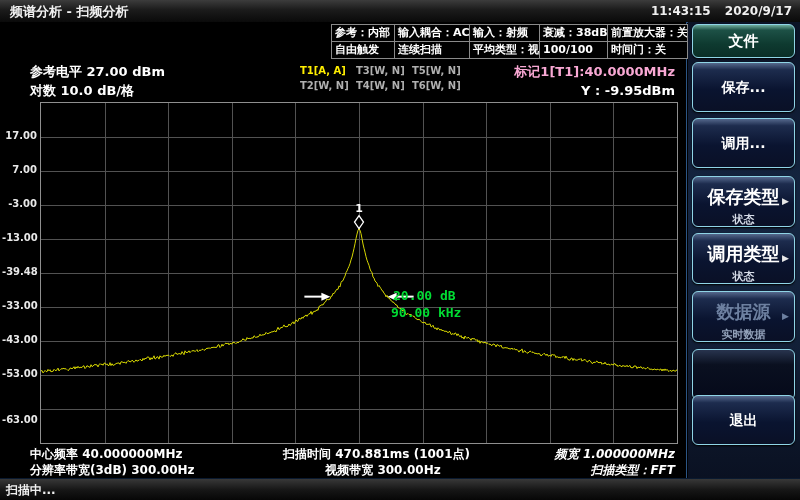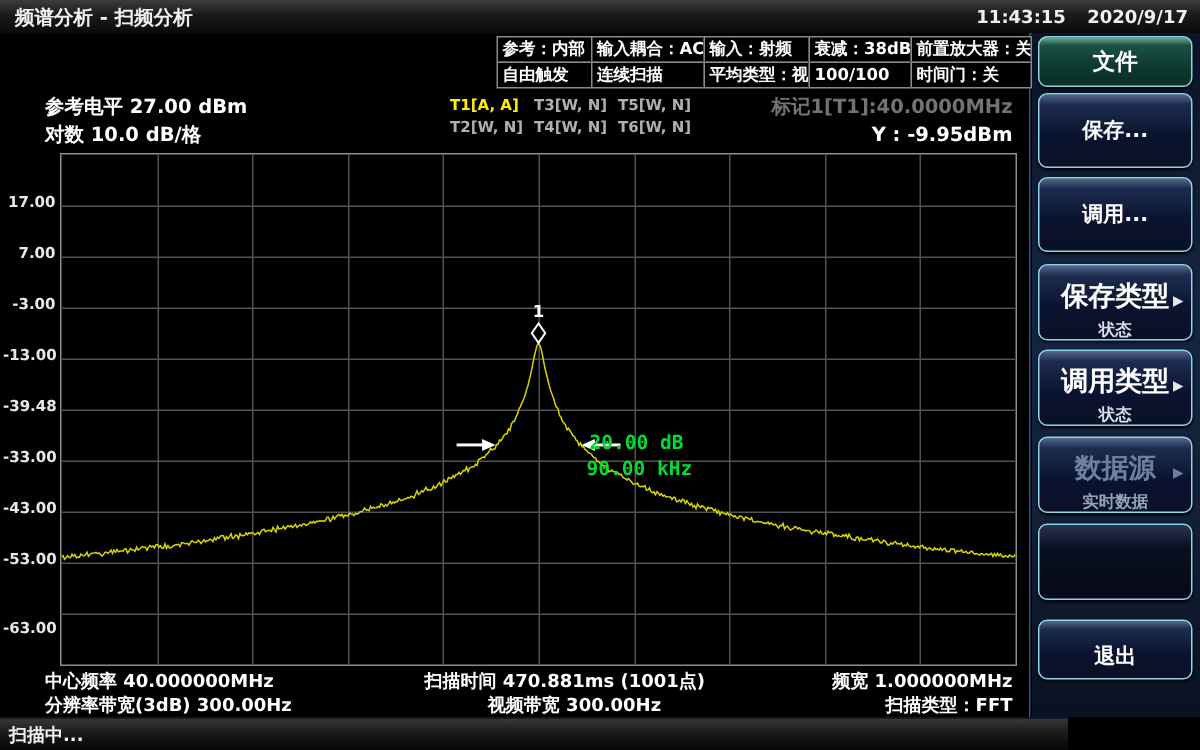--- a/index.html
+++ b/index.html
@@ -22,55 +22,55 @@
          font-size:11px;font-weight:bold;line-height:15px;padding-left:3px;
          white-space:nowrap;overflow:hidden;background:#000;}
   
   .inforow{position:absolute;left:0;top:40px;width:687px;height:40px;}
   .refblock{position:absolute;left:30px;top:0;color:#fff;font-size:13px;font-weight:bold;line-height:19px;}
   .tracesblock{position:absolute;left:300px;top:3px;display:grid;
                grid-auto-flow:column;grid-template-rows:15px 15px;grid-template-columns:repeat(3,56px);}
   .trace-tag{font-size:10px;font-weight:bold;color:#b0b0b0;white-space:nowrap;}
   .trace-tag.active{color:#ffee00;}
   .markerblock{position:absolute;right:12px;top:0;text-align:right;font-size:13px;font-weight:bold;line-height:19px;}
-  .markerblock .m1{color:#737373;}
+  .markerblock .m1{color:#f9a8d4;}
   .markerblock .m2{color:#fff;}
   
   .chart{position:absolute;left:40px;top:80px;width:636px;height:340px;
          border:1px solid #8f8f8f;background:#000;}
   .ytick{position:absolute;left:-39px;width:35px;text-align:right;color:#e8e8e8;
          font-size:10px;font-weight:bold;}
   
   .bottominfo{position:absolute;left:0;top:424px;width:687px;height:32px;color:#fff;
               font-size:12px;font-weight:bold;line-height:16px;}
   .bi-left{position:absolute;left:30px;top:0;white-space:nowrap;}
   .bi-mid{position:absolute;left:283px;top:0;width:200px;white-space:nowrap;}
   .bi-mid .line2{text-align:center;}
-  .bi-right{position:absolute;right:12px;top:0;text-align:right;white-space:nowrap;}
+  .bi-right{position:absolute;right:12px;top:0;text-align:right;white-space:nowrap;font-style:italic;}
   
   .panel{position:absolute;left:688px;top:22px;width:112px;height:456px;
          background:linear-gradient(180deg,#0b1326 0%,#152642 40%,#122038 70%,#0a1122 100%);}
   .skey{position:absolute;left:4px;width:103px;box-sizing:border-box;border-radius:6px;
         border:1px solid #8fd4e6;color:#fff;text-align:center;cursor:pointer;
         background:linear-gradient(180deg,#55688c 0%,#1d2c4e 14%,#0a1430 55%,#0a1026 100%);
         box-shadow:0 1px 2px #000;}
   .skey .main{font-size:18px;font-weight:bold;}
   .skey .sub{font-size:11px;color:#d6dce8;margin-top:3px;font-weight:bold;}
   .skey .arrow{position:absolute;right:5px;top:50%;margin-top:-6px;font-size:9px;color:#e8e8e8;}
   .skey.header{background:linear-gradient(180deg,#6fae9e 0%,#1d5146 16%,#0e3a30 60%,#0a2e26 100%);
                line-height:32px;font-size:15px;font-weight:bold;}
   .skey.two{padding-top:8px;}
   .skey.single .main{line-height:48px;font-size:14px;}
   .skey.disabled{cursor:default;}
   .skey.disabled .main{color:#6d80a0;}
   .skey.disabled .sub{color:#93a2ba;}
   .skey.disabled .arrow{color:#6d80a0;}
   .skey.empty{background:linear-gradient(180deg,#28344e 0%,#0a1020 30%,#05091a 100%);}
   
-  .statusbar{position:absolute;left:0;top:478px;width:712px;height:22px;
+  .statusbar{position:absolute;left:0;top:478px;width:800px;height:22px;
      background:linear-gradient(180deg,#383838 0%,#161616 50%,#050505 100%);
      border-top:1px solid #0a1a30;}
   .statusbar .txt{position:absolute;left:6px;top:3px;color:#f0f0f0;font-size:12px;font-weight:bold;}
 </style>
 </head>
 <body>
 
 <div id="root">
 
   <div class="titlebar">
@@ -197,21 +197,21 @@
       <span class="arrow">▶</span>
     </div>
     <div class="skey two disabled" style="top:269px;height:51px;">
       <div class="main">数据源</div>
       <div class="sub">实时数据</div>
       <span class="arrow">▶</span>
     </div>
     <div class="skey empty" style="top:327px;height:51px;">
       <div class="main"></div>
     </div>
-    <div class="skey single" style="top:391px;height:40px;">
+    <div class="skey single" style="top:373px;height:50px;">
       <div class="main">退出</div>
     </div>
   </div>
 
   <div class="statusbar">
     <span class="txt">扫描中...</span>
   </div>
 </div>
 
 </body></html>

